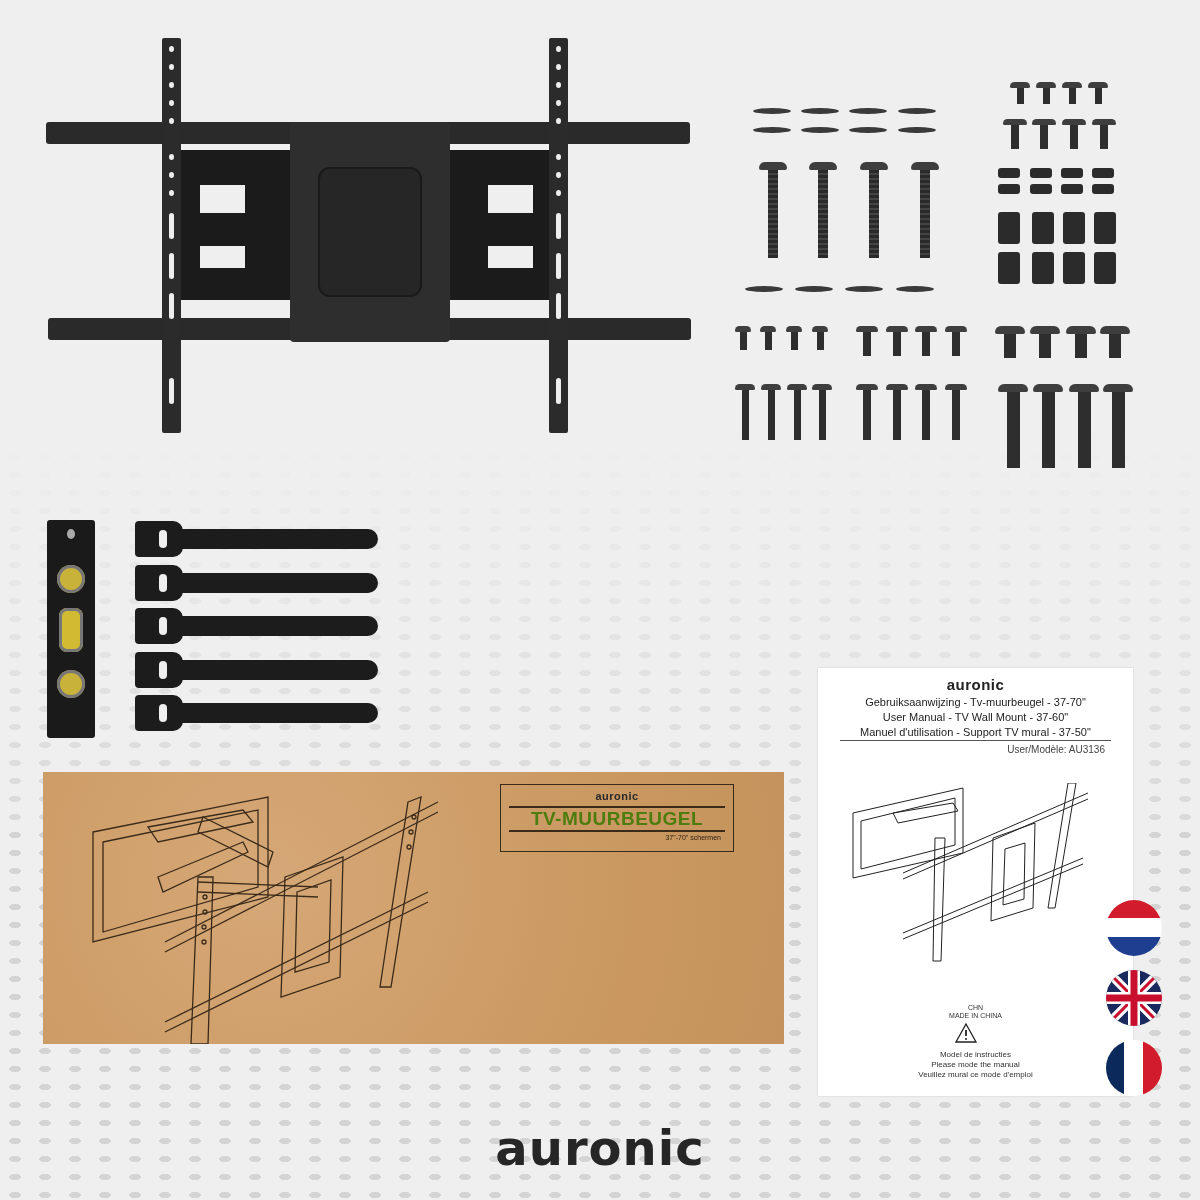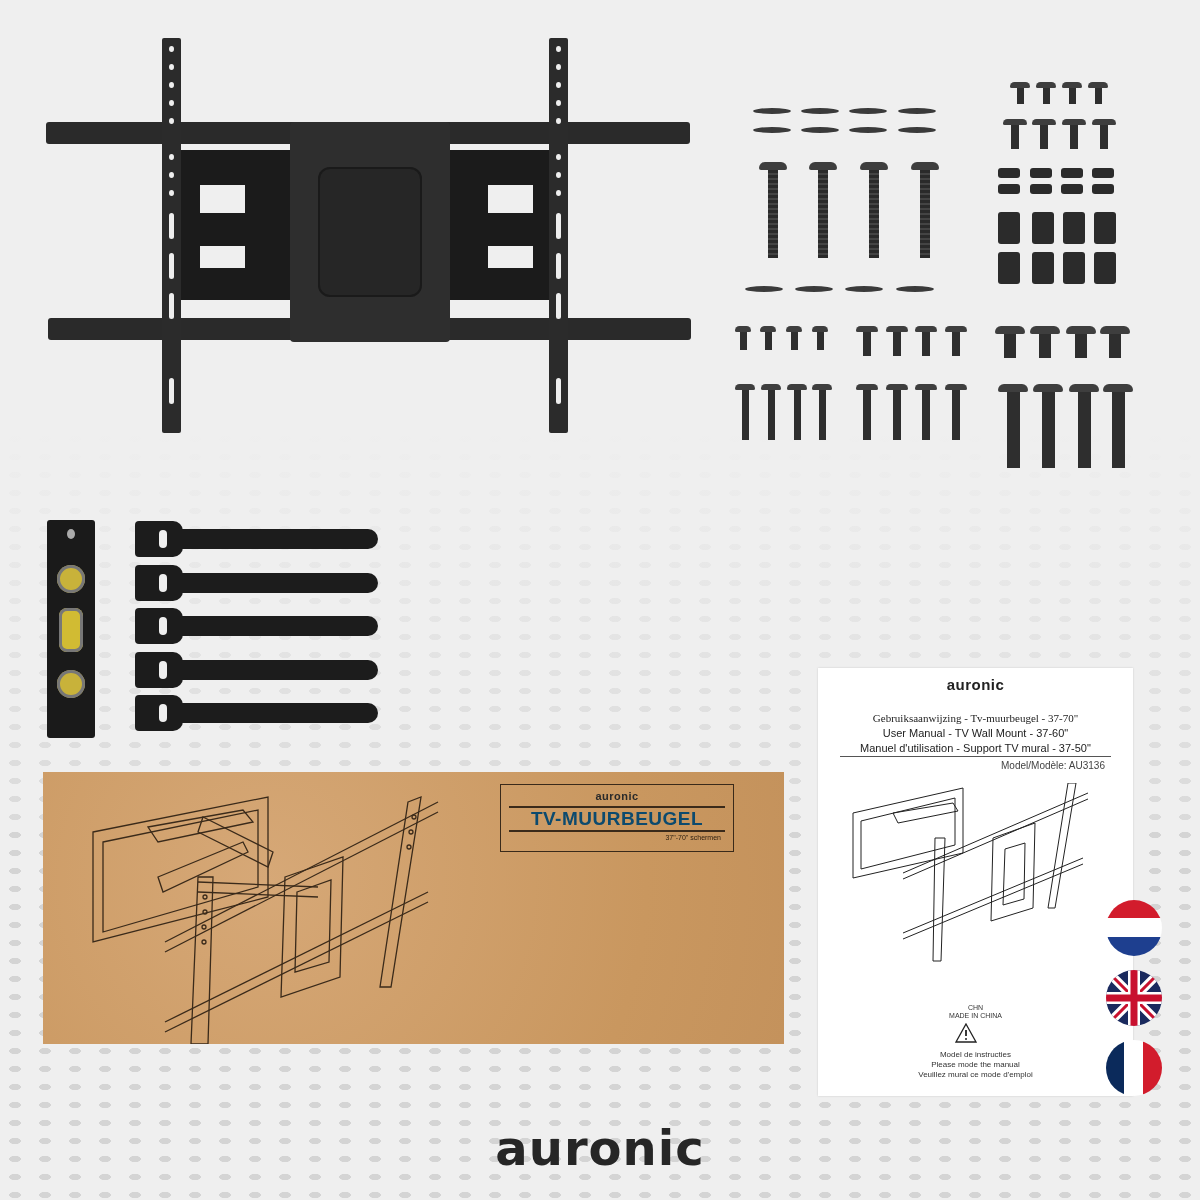--- a/index.html
+++ b/index.html
@@ -323,31 +323,31 @@
       <circle cx="161" cy="155" r="2"></circle>
       <circle cx="161" cy="170" r="2"></circle>
     <circle cx="371" cy="45" r="2"></circle>
       <circle cx="368" cy="60" r="2"></circle>
       <circle cx="366" cy="75" r="2"></circle>
   </svg>
 </div>
 <div class="box-label">
   <div class="brand-small" style="text-align:center;font-size:11px;margin-top:5px;">auronic</div>
   <div style="border-top:2px solid #3a2a1a;margin:4px 8px 0;"></div>
-  <div style="text-align:center;font-weight:700;font-size:19px;color:#0c4a6e;line-height:22px;letter-spacing:.5px;">TV-MUURBEUGEL</div>
+  <div style="text-align:center;font-weight:700;font-size:19px;color:#4d7c0f;line-height:22px;letter-spacing:.5px;">TV-MUURBEUGEL</div>
   <div style="border-top:2px solid #3a2a1a;margin:0 8px;"></div>
   <div style="text-align:right;font-size:7px;color:#2a1d10;margin:2px 12px 0 0;">37"-70" schermen</div>
 </div>
 
 <div class="manual">
   <div style="text-align:center;font-weight:700;font-size:15px;color:#222;margin-top:8px;letter-spacing:.5px;">auronic</div>
-  <div class="t" style="margin-top:18px;font-family:Liberation Serif, serif;">Gebruiksaanwijzing - Tv-muurbeugel - 37-70"</div>
+  <div class="t" style="margin-top:2px;">Gebruiksaanwijzing - Tv-muurbeugel - 37-70"</div>
   <div class="t">User Manual - TV Wall Mount - 37-60"</div>
   <div class="t" style="border-bottom:1px solid #555;margin:0 22px;">Manuel d'utilisation -  Support TV mural - 37-50"</div>
-  <div style="text-align:right;font-size:10px;color:#444;margin:3px 28px 0 0;">Model/Modèle: AU3136</div>
+  <div style="text-align:right;font-size:10px;color:#444;margin:3px 28px 0 0;">User/Modèle: AU3136</div>
   <svg width="260" height="180" viewBox="0 0 260 180" style="position:absolute;left:25px;top:115px;" fill="none" stroke="#222" stroke-width="1">
     <path d="M10 30 L120 5 L120 70 L10 95 Z"></path>
       <path d="M18 38 L112 15 L112 62 L18 86 Z"></path>
     <path d="M50 30 L110 20 L115 28 L55 40 Z"></path>
     <path d="M60 90 L245 10"></path>
       <path d="M60 96 L245 16"></path>
     <path d="M60 150 L240 75"></path>
       <path d="M60 156 L240 81"></path>
     <path d="M92 55 L102 55 L98 178 L90 178 Z"></path>
     <path d="M150 55 L192 40 L190 125 L148 138 Z"></path>

